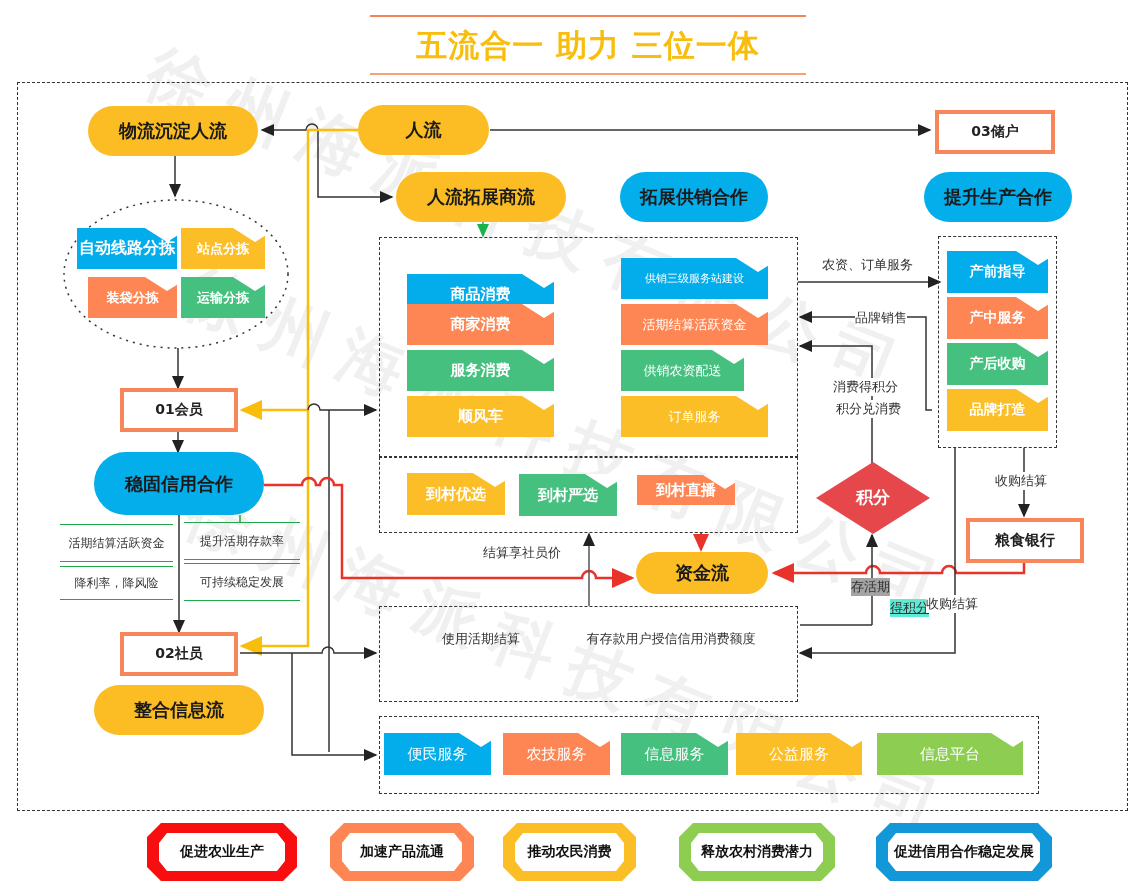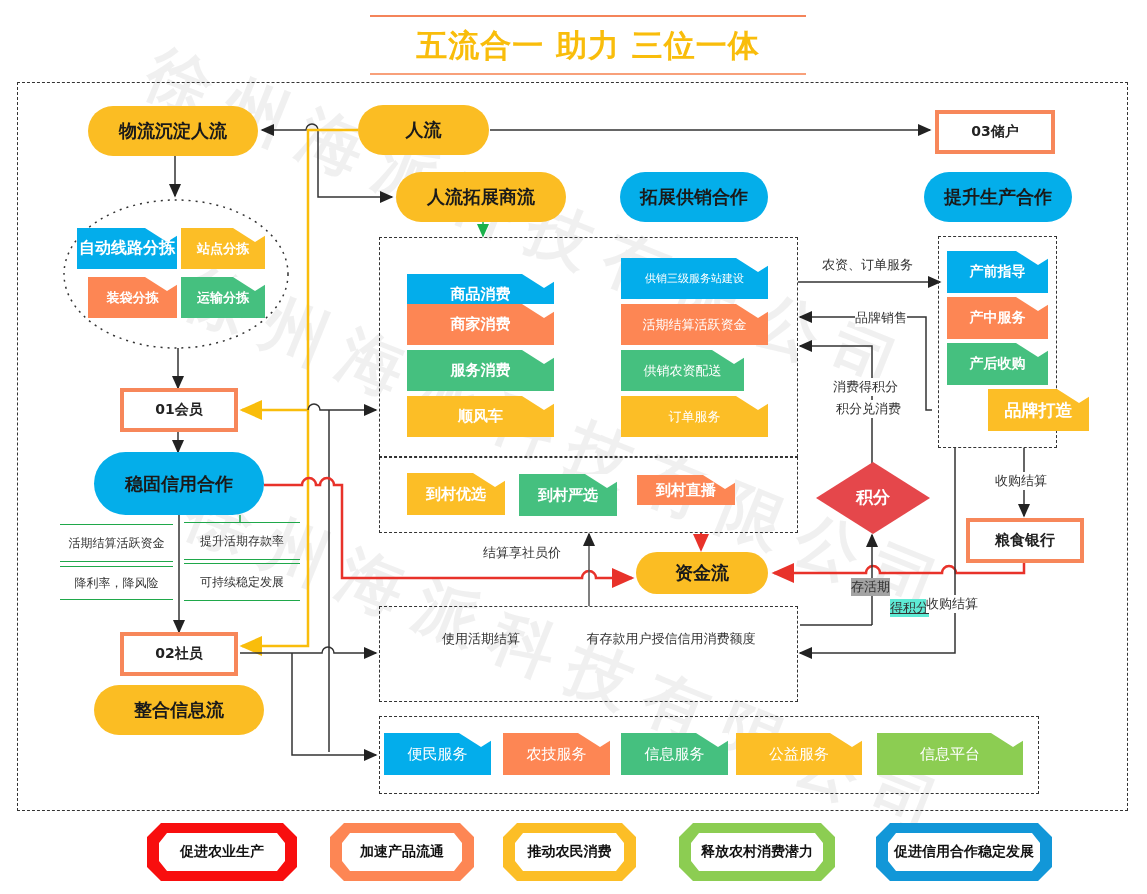--- a/index.html
+++ b/index.html
@@ -206,21 +206,21 @@
 <div class="dash-box" style="left:938px;top:236px;width:119px;height:212px;"></div>
 <div class="tag c-blue" style="left:947px;top:251px;width:101px;height:42px;font-size:14px;">
     <span>产前指导</span>
   </div>
 <div class="tag c-orange" style="left:947px;top:297px;width:101px;height:42px;font-size:14px;">
     <span>产中服务</span>
   </div>
 <div class="tag c-green" style="left:947px;top:343px;width:101px;height:42px;font-size:14px;">
     <span>产后收购</span>
   </div>
-<div class="tag c-yellow" style="left:947px;top:389px;width:101px;height:42px;font-size:17px;margin-left:41px;">
+<div class="tag c-yellow" style="left:947px;top:389px;width:101px;height:42px;font-size:14px;">
     <span>品牌打造</span>
   </div>
 
 <div class="label" style="left:822px;top:256px;">农资、订单服务</div>
 <div class="label" style="left:855px;top:309px;background:#fff;">品牌销售</div>
 <div class="label" style="left:833px;top:378px;background:#fff;">消费得积分</div>
 <div class="label" style="left:836px;top:400px;background:#fff;">积分兑消费</div>
 <div class="label" style="left:995px;top:472px;background:#fff;">收购结算</div>
 <div class="label" style="left:851px;top:578px;background:#a3a3a3;">存活期</div>
 <div class="label" style="left:890px;top:599px;background:#5eead4;text-decoration:underline;">得积分</div>

